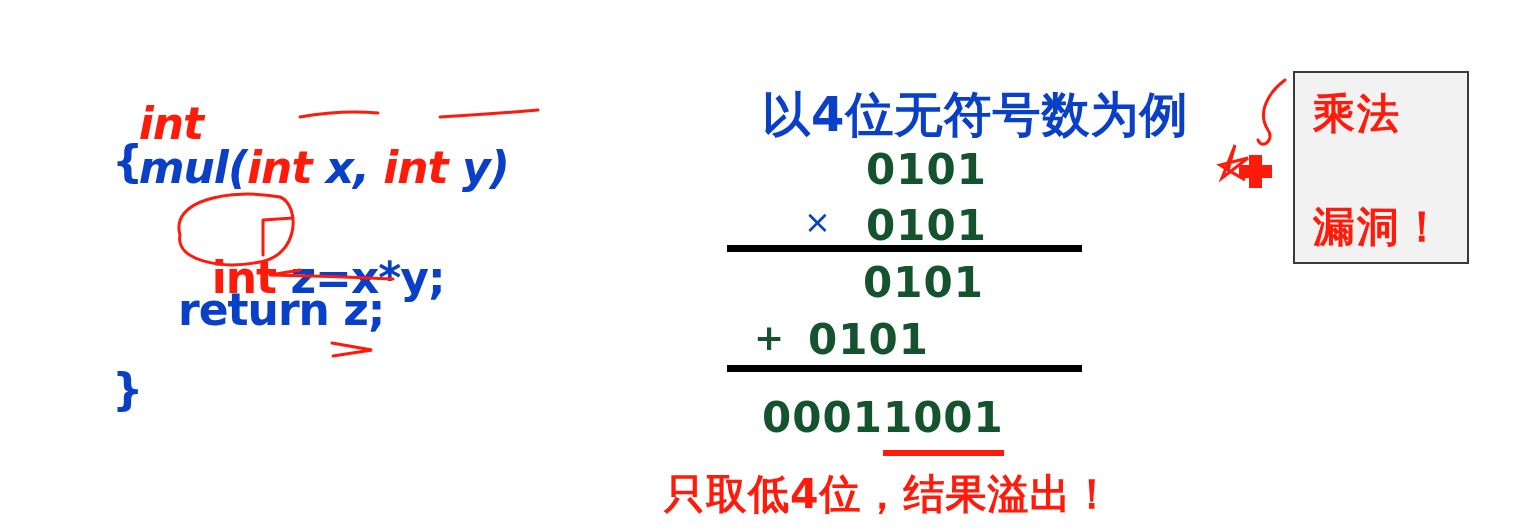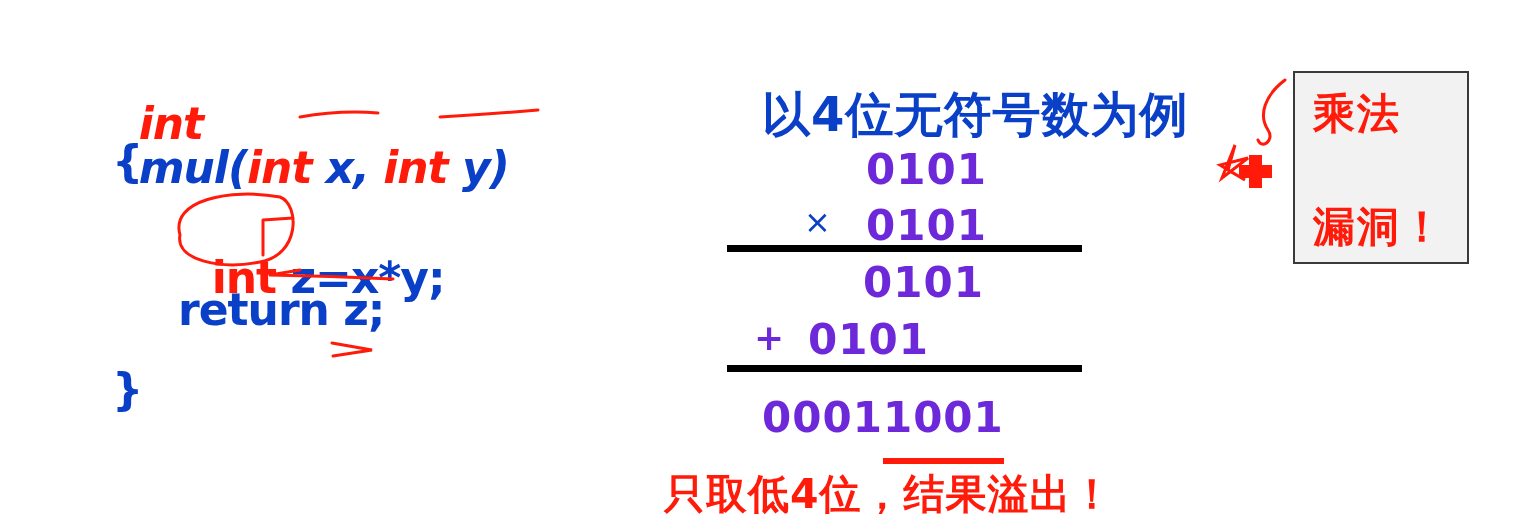--- a/index.html
+++ b/index.html
@@ -4,21 +4,21 @@
 <style>
   html, body { margin:0; padding:0; }
   body {
     width:1514px; height:531px; background:#ffffff; position:relative; overflow:hidden;
     font-family:"DejaVu Sans","Liberation Sans",sans-serif; font-weight:bold;
   }
   .abs { position:absolute; }
   .red { color:#ff1a0a; }
   .blue { color:#0a3fc8; }
   .code { font-size:44px; line-height:1; letter-spacing:-1px; white-space:pre; }
-  .num { font-size:42px; line-height:1; color:#6d28d9; letter-spacing:1px; }
+  .num { font-size:42px; line-height:1; color:#14532d; letter-spacing:1px; }
   .rule { background:#000; height:7px; }
   svg.ink { position:absolute; left:0; top:0; pointer-events:none; }
   .callout {
     position:absolute; left:1293px; top:71px; width:176px; height:193px;
     background:#f2f2f2; border:2px solid #3a3a3a; box-sizing:border-box;
   }
   .callout .ln { position:absolute; left:18px; font-size:42px; line-height:1; color:#ff1a0a; letter-spacing:2px; }
 </style>
 </head>
 <body>
@@ -37,21 +37,21 @@
 <div class="abs blue" style="left:762px;top:90px;font-size:48px;line-height:1;letter-spacing:1px;">以4位无符号数为例</div>
 <div class="abs num" style="left:866px;top:149px;">0101</div>
 <div class="abs blue" style="left:804px;top:206px;font-size:32px;font-weight:normal;line-height:1;">×</div>
 <div class="abs num" style="left:866px;top:205px;">0101</div>
 <div class="abs rule" style="left:727px;top:245px;width:355px;"></div>
 <div class="abs num" style="left:863px;top:262px;">0101</div>
 <div class="abs num" style="left:754px;top:320px;font-size:36px;">+</div>
 <div class="abs num" style="left:808px;top:319px;">0101</div>
 <div class="abs rule" style="left:727px;top:365px;width:355px;"></div>
 <div class="abs num" style="left:762px;top:397px;">
-  <span>0001</span><span style="border-bottom:6px solid #ff1a0a;padding-bottom:16px;">1001</span>
+  <span>0001</span><span style="border-bottom:6px solid #ff1a0a;padding-bottom:8px;">1001</span>
 </div>
 <div class="abs red" style="left:664px;top:474px;font-size:41px;line-height:1;letter-spacing:1px;">只取低4位，结果溢出！</div>
 
 <div class="callout">
   <div class="ln" style="top:20px;">乘法</div>
   <div class="ln" style="top:133px;text-align:right;">漏洞！</div>
 </div>
 
 <svg class="ink" width="1514" height="531">
   <g fill="none" stroke="#ff1a0a" stroke-width="3" stroke-linecap="round">

